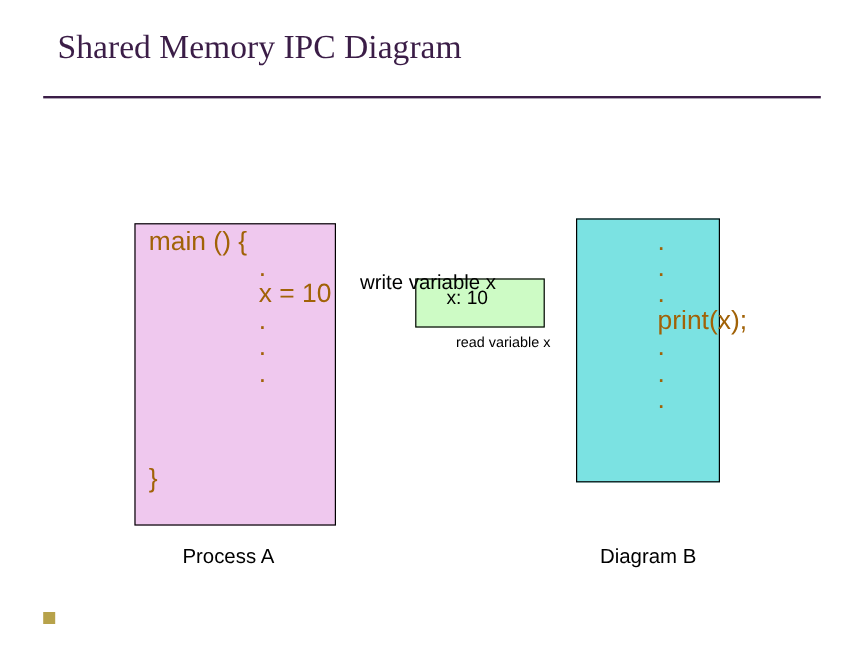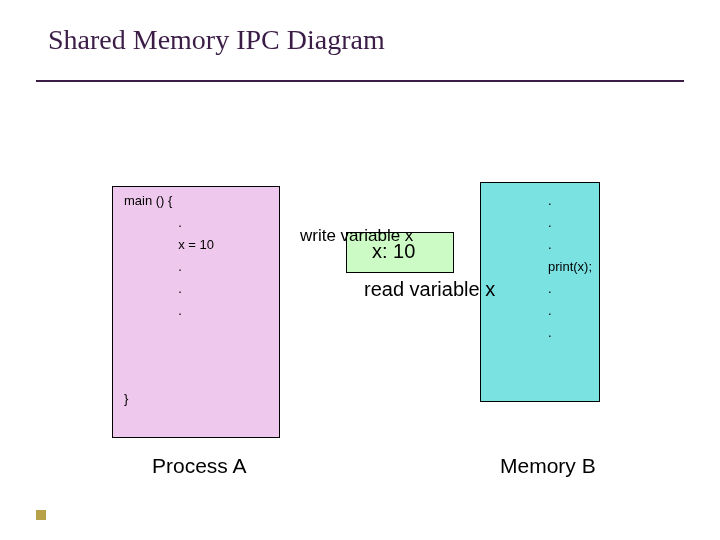--- a/index.html
+++ b/index.html
@@ -48,64 +48,64 @@
   }
   .process-b-box {
     top: 182px;
     left: 480px;
     width: 120px;
     height: 220px;
     background: #7be2e2;
   }
   .code {
     font-family: "Helvetica", Arial, sans-serif;
-    font-size: 13px;
+    font-size: 22px;
     line-height: 22px;
     white-space: pre;
-    color: #000000;
+    color: #a16207;
   }
   .pa-code {
     position: absolute;
     top: 190px;
     left: 124px;
     width: 160px;
   }
   .pb-code {
     position: absolute;
     top: 190px;
     left: 548px;
     width: 100px;
   }
   .shared-label {
     position: absolute;
     top: 240px;
     left: 372px;
     font-family: Arial, sans-serif;
-    font-size: 20px;
+    font-size: 16px;
     text-align: right;
   }
   .op-write {
     position: absolute;
     top: 210px;
     left: 300px;
     font-family: Arial, sans-serif;
     font-size: 17px;
     margin-top: 16px;
   }
   .op-read {
     position: absolute;
     top: 278px;
-    left: 364px;
+    left: 380px;
     font-family: Arial, sans-serif;
-    font-size: 20px;
+    font-size: 12px;
   }
   .caption {
     position: absolute;
     font-family: Arial, sans-serif;
-    font-size: 21px;
+    font-size: 17px;
   }
   .caption-a { top: 454px; left: 152px; }
   .caption-b { top: 454px; left: 500px; }
   .footer-sq {
     position: absolute;
     left: 36px;
     top: 510px;
     width: 10px;
     height: 10px;
     background: #b7a24a;
@@ -137,15 +137,15 @@
 print(x);
 .
 .
 .</div>
 
 <div class="shared-label">x: 10</div>
 <div class="op-write">write variable x</div>
 <div class="op-read">read variable x</div>
 
 <div class="caption caption-a">Process A</div>
-<div class="caption caption-b">Memory B</div>
+<div class="caption caption-b">Diagram B</div>
 
 <div class="footer-sq"></div>
 
 </body></html>

